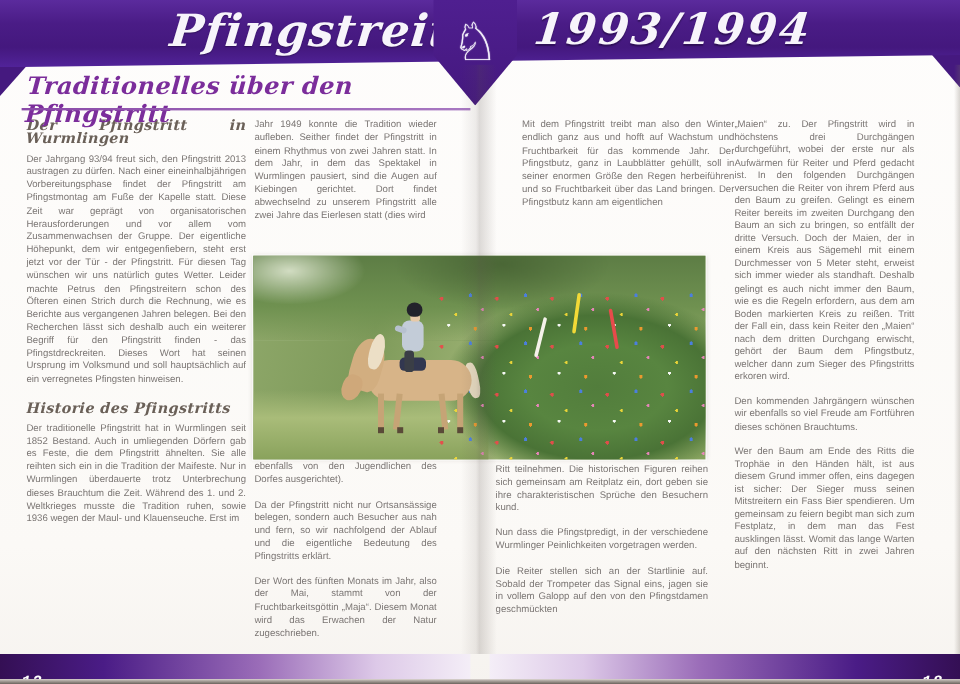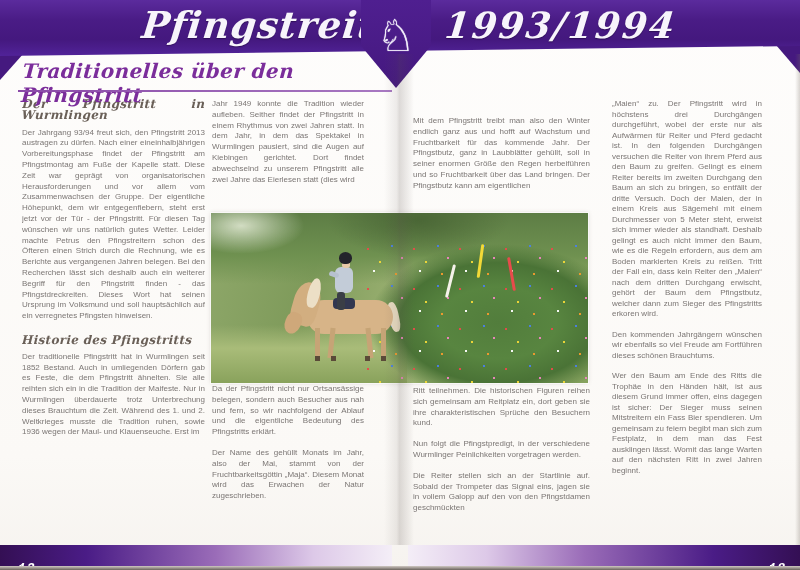--- a/index.html
+++ b/index.html
@@ -32,21 +32,21 @@
   .subhead{font-family:"DejaVu Serif",serif;font-style:italic;font-weight:bold;
     color:#6a6058;font-size:12px;letter-spacing:.3px;margin:0 0 7px 0;transform:skewX(-3deg);}
   .subhead.mid{margin:13px 0 6px 0;}
   
   .col{position:absolute;overflow:hidden;color:#7b7674;font-size:8px;
     line-height:10.8px;text-align:justify;hyphens:auto;-webkit-hyphens:auto;z-index:3;}
   .col p{margin:0 0 10px 0;}
   .lp-col1{left:22px;top:99px;width:183px;height:447px;}
   .lp-col2-top{left:212px;top:99px;width:152px;height:112px;}
   .lp-col2-bottom{left:212px;top:384px;width:152px;height:162px;}
-  .rp-col1-top{left:413px;top:99px;width:177px;height:112px;margin-top:17px;}
+  .rp-col1-top{left:435px;top:99px;width:177px;height:112px;}
   .rp-col1-bottom{left:413px;top:386px;width:177px;height:160px;}
   .rp-col2{left:612px;top:99px;width:150px;height:447px;line-height:10.5px;}
   
   .photo{position:absolute;left:211px;top:213px;width:377px;height:170px;z-index:5;
     background:linear-gradient(105deg,#8fa86a 0%,#7e9a5a 28%,#9cb273 52%,#86a25e 100%);
     outline:1px solid rgba(255,255,255,.65);box-shadow:0 0 4px rgba(90,80,70,.25);overflow:hidden;}
   .ph-trees{position:absolute;left:0;top:0;width:100%;height:42%;
     background:
       radial-gradient(ellipse 90px 40px at 8% 18%,rgba(238,243,225,.8),rgba(238,243,225,0) 70%),
       radial-gradient(ellipse 120px 50px at 55% 10%,rgba(72,100,52,.9),rgba(72,100,52,0) 75%),
@@ -122,31 +122,32 @@
     <p>Der Jahrgang 93/94 freut sich, den Pfingstritt 2013 austragen zu dürfen. Nach einer eineinhalbjährigen Vorbereitungsphase findet der Pfingstritt am Pfingstmontag am Fuße der Kapelle statt. Diese Zeit war geprägt von organisatorischen Herausforderungen und vor allem vom Zusammenwachsen der Gruppe. Der eigentliche Höhepunkt, dem wir entgegenfiebern, steht erst jetzt vor der Tür - der Pfingstritt. Für diesen Tag wünschen wir uns natürlich gutes Wetter. Leider machte Petrus den Pfingstreitern schon des Öfteren einen Strich durch die Rechnung, wie es Berichte aus vergangenen Jahren belegen. Bei den Recherchen lässt sich deshalb auch ein weiterer Begriff für den Pfingstritt finden - das Pfingstdreckreiten. Dieses Wort hat seinen Ursprung im Volksmund und soll hauptsächlich auf ein verregnetes Pfingsten hinweisen.</p>
     <div class="subhead mid">Historie des Pfingstritts</div>
     <p>Der traditionelle Pfingstritt hat in Wurmlingen seit 1852 Bestand. Auch in umliegenden Dörfern gab es Feste, die dem Pfingstritt ähnelten. Sie alle reihten sich ein in die Tradition der Maifeste. Nur in Wurmlingen überdauerte trotz Unterbrechung dieses Brauchtum die Zeit. Während des 1. und 2. Weltkrieges musste die Tradition ruhen, sowie 1936 wegen der Maul- und Klauenseuche. Erst im</p>
   </div>
 
   <div class="col lp-col2-top">
     <p>Jahr 1949 konnte die Tradition wieder aufleben. Seither findet der Pfingstritt in einem Rhythmus von zwei Jahren statt. In dem Jahr, in dem das Spektakel in Wurmlingen pausiert, sind die Augen auf Kiebingen gerichtet. Dort findet abwechselnd zu unserem Pfingstritt alle zwei Jahre das Eierlesen statt (dies wird</p>
   </div>
 
   <div class="col lp-col2-bottom">
+    <p>ebenfalls von den Jugendlichen des Dorfes ausgerichtet).</p>
     <p>Da der Pfingstritt nicht nur Ortsansässige belegen, sondern auch Besucher aus nah und fern, so wir nachfolgend der Ablauf und die eigentliche Bedeutung des Pfingstritts erklärt.</p>
-    <p>Der Name des gehüllt Monats im Jahr, also der Mai, stammt von der Fruchtbarkeitsgöttin „Maja“. Diesem Monat wird das Erwachen der Natur zugeschrieben.</p>
+    <p>Der Wort des fünften Monats im Jahr, also der Mai, stammt von der Fruchtbarkeitsgöttin „Maja“. Diesem Monat wird das Erwachen der Natur zugeschrieben.</p>
   </div>
 
   <div class="col rp-col1-top">
     <p>Mit dem Pfingstritt treibt man also den Winter endlich ganz aus und hofft auf Wachstum und Fruchtbarkeit für das kommende Jahr. Der Pfingstbutz, ganz in Laubblätter gehüllt, soll in seiner enormen Größe den Regen herbeiführen und so Fruchtbarkeit über das Land bringen. Der Pfingstbutz kann am eigentlichen</p>
   </div>
 
   <div class="col rp-col1-bottom">
     <p>Ritt teilnehmen. Die historischen Figuren reihen sich gemeinsam am Reitplatz ein, dort geben sie ihre charakteristischen Sprüche den Besuchern kund.</p>
-    <p>Nun folgt die Pfingstpredigt, in der verschiedene Wurmlinger Peinlichkeiten vorgetragen werden.</p>
+    <p>Nun dass die Pfingstpredigt, in der verschiedene Wurmlinger Peinlichkeiten vorgetragen werden.</p>
     <p>Die Reiter stellen sich an der Startlinie auf. Sobald der Trompeter das Signal eins, jagen sie in vollem Galopp auf den von den Pfingstdamen geschmückten</p>
   </div>
 
   <div class="col rp-col2">
     <p>„Maien“ zu. Der Pfingstritt wird in höchstens drei Durchgängen durchgeführt, wobei der erste nur als Aufwärmen für Reiter und Pferd gedacht ist. In den folgenden Durchgängen versuchen die Reiter von ihrem Pferd aus den Baum zu greifen. Gelingt es einem Reiter bereits im zweiten Durchgang den Baum an sich zu bringen, so entfällt der dritte Versuch. Doch der Maien, der in einem Kreis aus Sägemehl mit einem Durchmesser von 5 Meter steht, erweist sich immer wieder als standhaft. Deshalb gelingt es auch nicht immer den Baum, wie es die Regeln erfordern, aus dem am Boden markierten Kreis zu reißen. Tritt der Fall ein, dass kein Reiter den „Maien“ nach dem dritten Durchgang erwischt, gehört der Baum dem Pfingstbutz, welcher dann zum Sieger des Pfingstritts erkoren wird.</p>
     <p>Den kommenden Jahrgängern wünschen wir ebenfalls so viel Freude am Fortführen dieses schönen Brauchtums.</p>
     <p>Wer den Baum am Ende des Ritts die Trophäe in den Händen hält, ist aus diesem Grund immer offen, eins dagegen ist sicher: Der Sieger muss seinen Mitstreitern ein Fass Bier spendieren. Um gemeinsam zu feiern begibt man sich zum Festplatz, in dem man das Fest ausklingen lässt. Womit das lange Warten auf den nächsten Ritt in zwei Jahren beginnt.</p>
   </div>
 
   <div class="photo">

